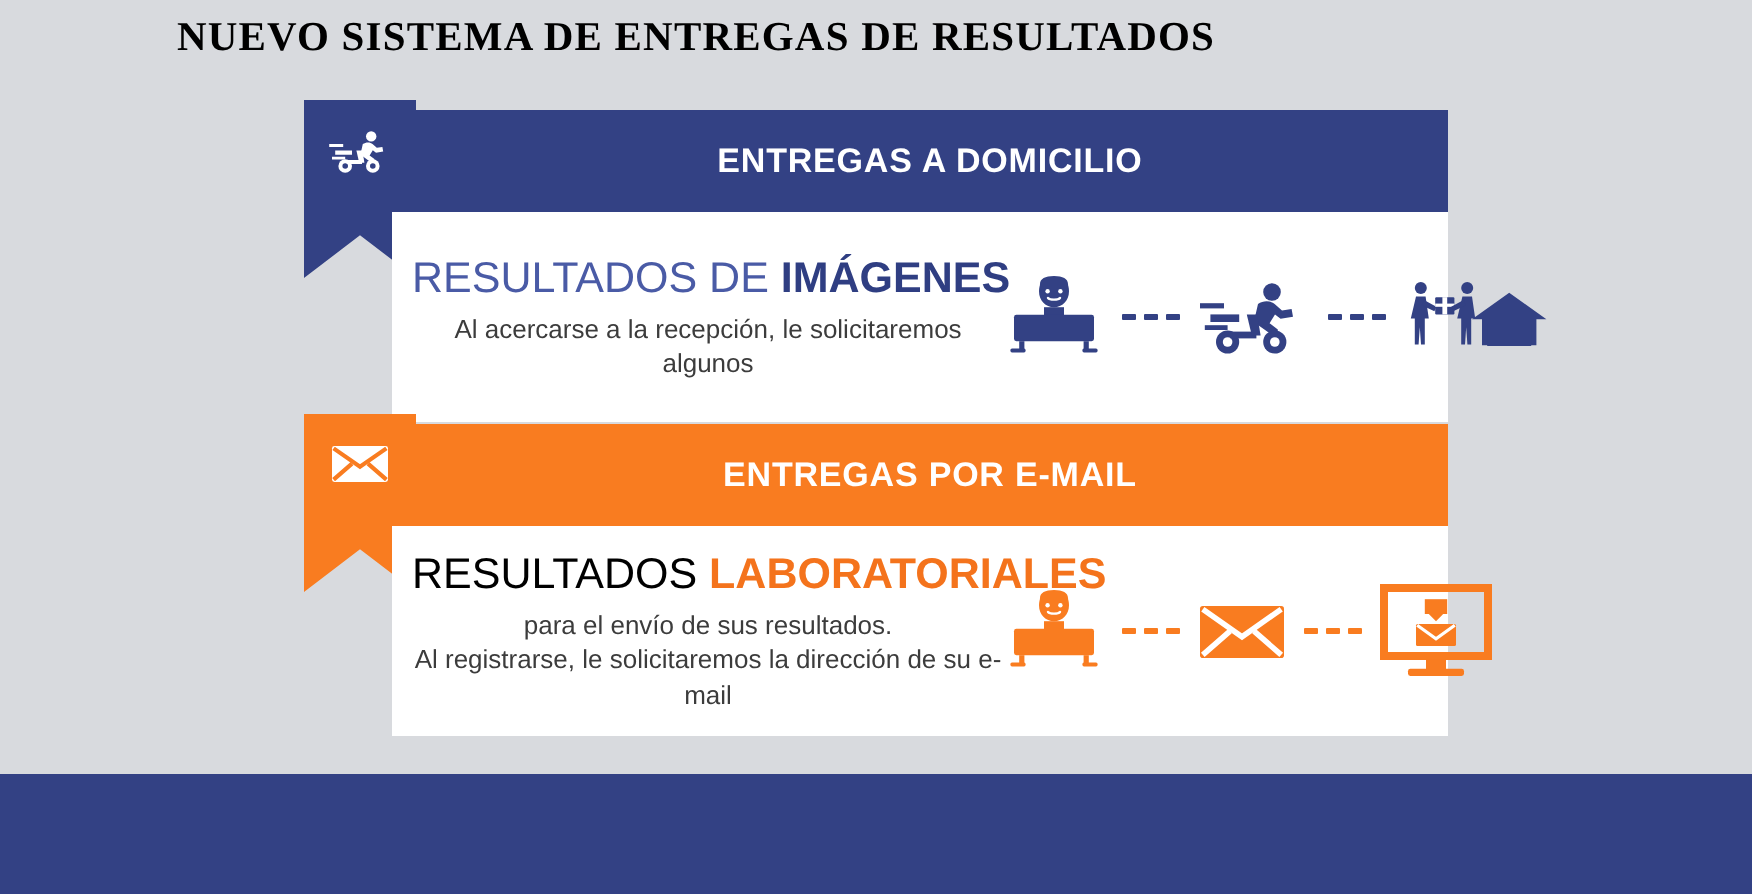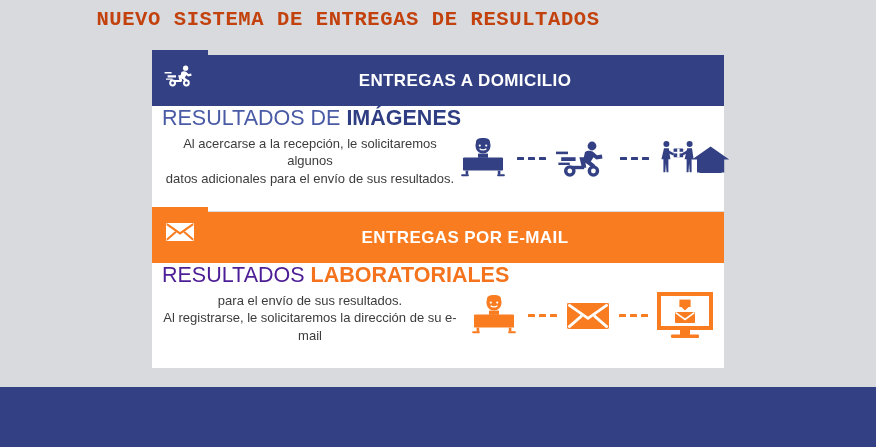--- a/index.html
+++ b/index.html
@@ -10,22 +10,22 @@
     overflow:hidden;
     position:relative;
   }
   #stage{position:relative;width:876px;height:447px;}
 
   
   .page-title{
     position:absolute; left:0; top:8px; width:696px;
     text-align:center;
     font-size:20.5px; font-weight:bold; letter-spacing:.6px;
-    color:#c2410c;
-    font-family:Liberation Mono, monospace;
+    color:#000000;
+    font-family:Liberation Serif, serif;
   }
 
   
   .card{position:absolute; left:152px; width:572px;}
   .card-blue{top:55px;}
   .card-orange{top:212px;border-radius:11px;}
 
   .banner{
     position:relative;
     height:51px;
@@ -58,38 +58,40 @@
   .ribbon-blue{background:#334184;}
   .ribbon-orange{background:#f97c20;}
 
   
   .body{
     background:#ffffff;
     height:105px;
     position:relative;
     box-sizing:border-box;
     display:flex;
+    align-items:center;
+    margin-left:44px;
   }
   .body-orange{height:105px;}
 
   .text-col{
     width:306px;
     box-sizing:border-box;
     padding-left:10px;
     text-align:center;
   }
   .heading{
     font-size:21.5px;
     line-height:1.12;
     margin-bottom:5px;
     white-space:nowrap;
   }
   .h-light-blue{color:#4a5ba6;font-weight:normal;}
   .h-bold-blue{color:#2f3e82;font-weight:bold;}
-  .h-light-or{color:#4c1d95;font-weight:normal;}
+  .h-light-or{color:#000000;font-weight:normal;}
   .h-bold-or{color:#f4731c;font-weight:bold;}
 
   .desc{
     font-size:13px;
     line-height:1.33;
     color:#3c3c3c;
   }
   .desc span{display:block;}
 
   .icon-col{
@@ -150,21 +152,20 @@
     </div>
 
     <div class="body">
 
       <div class="text-col">
         <div class="heading">
           <span class="h-light-blue">RESULTADOS DE </span><span class="h-bold-blue">IMÁGENES</span>
         </div>
         <div class="desc">
           <span>Al acercarse a la recepción, le solicitaremos algunos</span>
-          <span>datos adicionales para el envío de sus resultados.</span>
         </div>
       </div>
 
       <div class="icon-col">
 
         <div class="icon-slot">
           <svg width="50" height="42" viewBox="0 0 50 42">
             <g fill="#334184">
               <path d="M18.0 4.0c0-2.6 2.6-4.0 7.0-4.0s7.0 1.4 7.0 4.0c0 1.0 0.5 1.6 0.5 3.6 0 4.8-3.4 8.0-7.5 8.0s-7.5-3.2-7.5-8.0c0-2.0 0.5-2.6 0.5-3.6z"></path>
               <circle cx="21.8" cy="7.6" r="1.1" fill="#ffffff"></circle>

